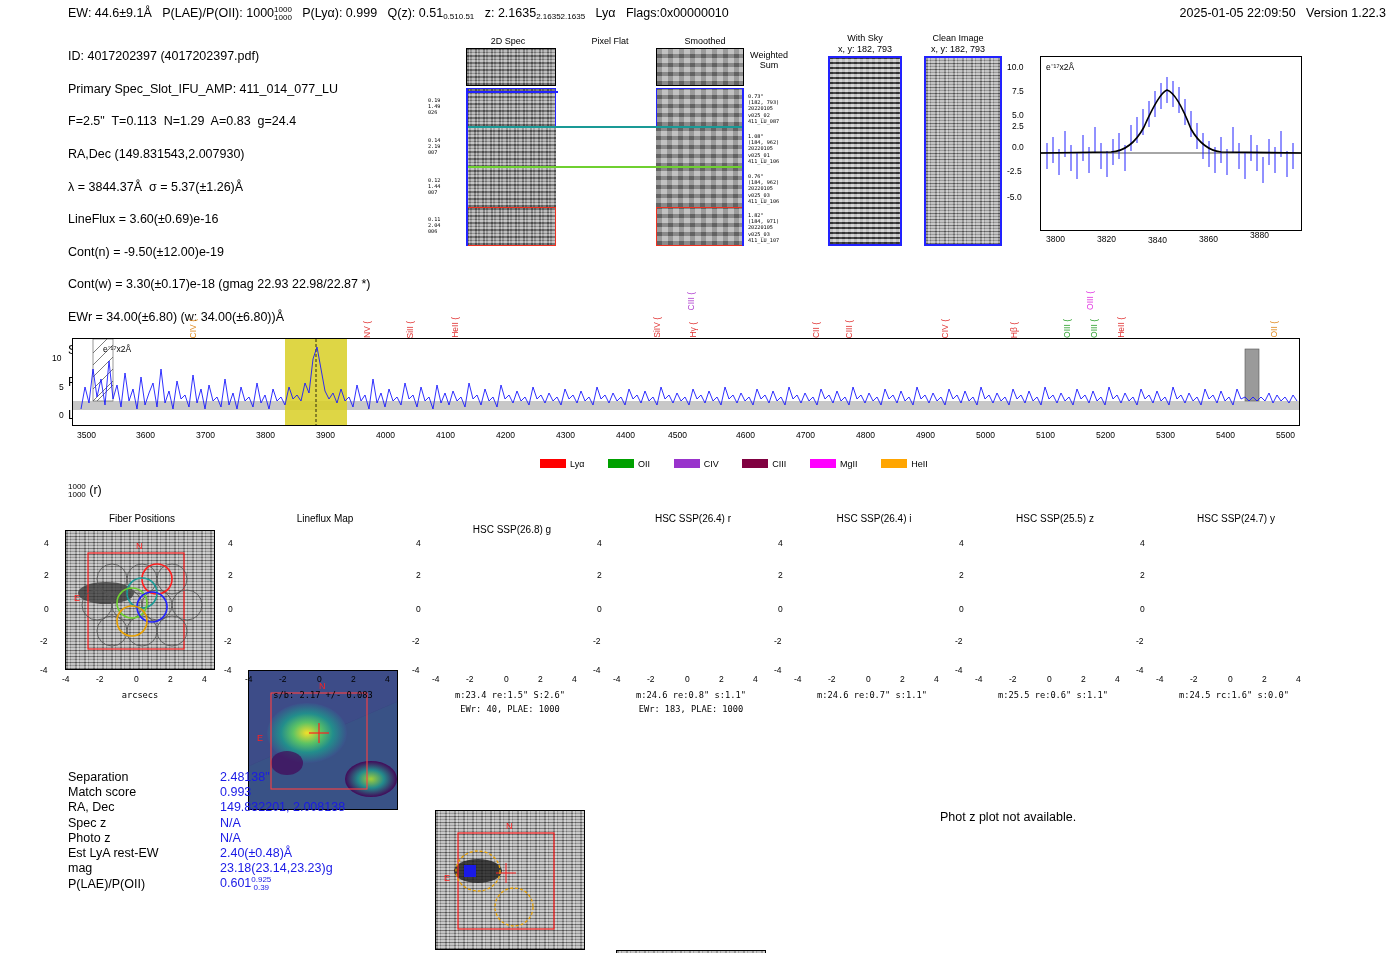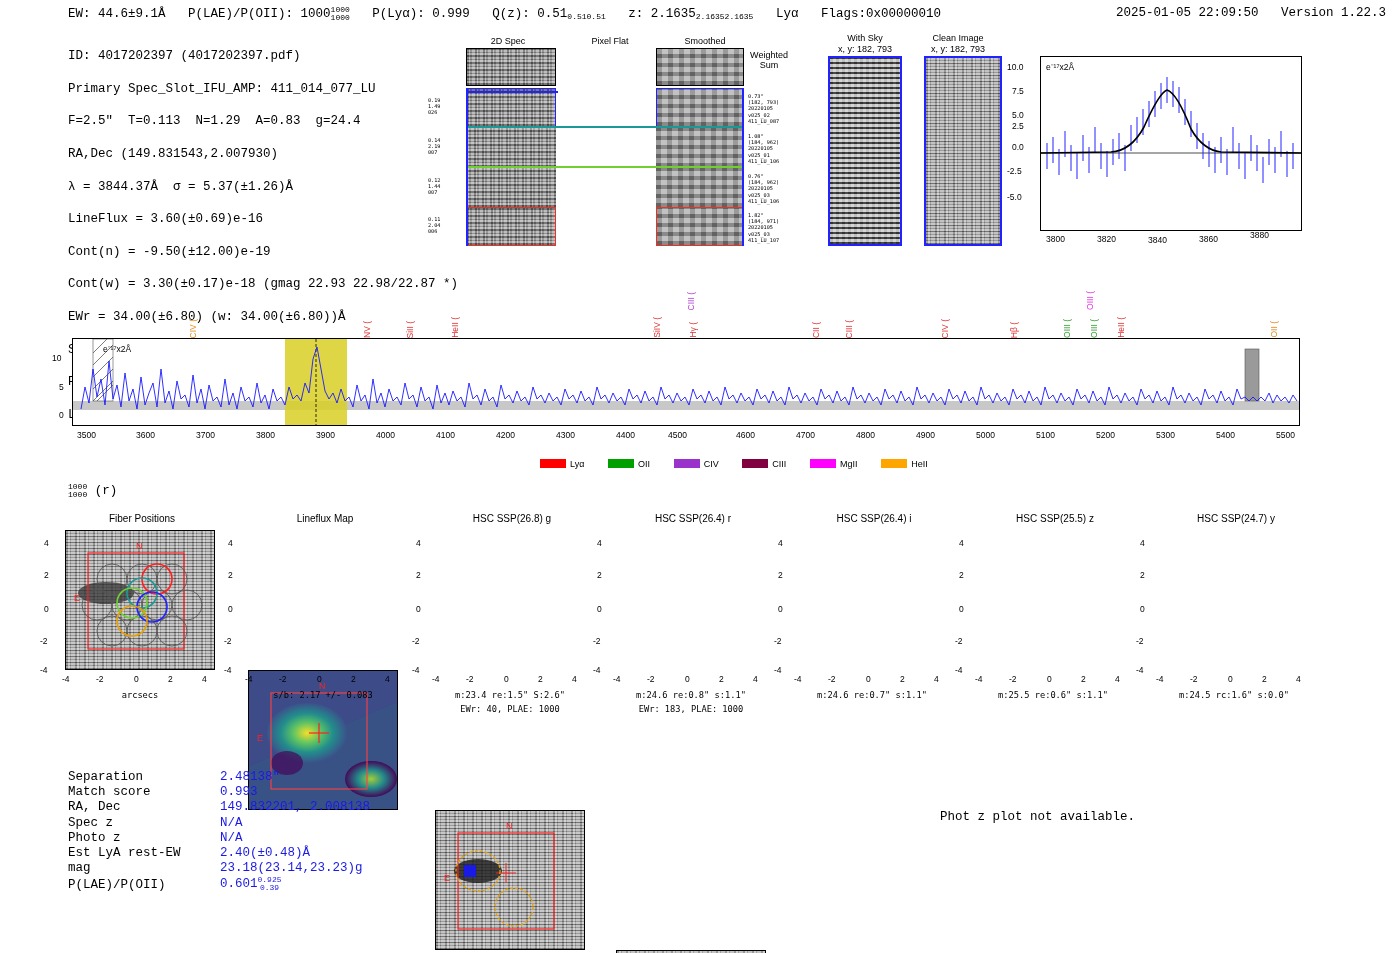--- a/index.html
+++ b/index.html
@@ -5,21 +5,21 @@
   html,body{margin:0;padding:0;}
   body{
     width:1400px;height:953px;
     background:#ffffff;
     font-family:"DejaVu Sans Mono", monospace;
     color:#000;
     position:relative;
     overflow:hidden;
   }
   .abs{position:absolute;}
-  .mono{font-family:Liberation Mono, monospace;}
+  .mono{font-family:Liberation Sans, sans-serif;}
 
   
   #header-line{
     top:6px;left:68px;font-size:12.5px;letter-spacing:0px;white-space:nowrap;
   }
   #header-right{
     top:6px;right:14px;font-size:12.5px;white-space:nowrap;
   }
   .frac{display:inline-block;vertical-align:-0.35em;font-size:8px;line-height:1.0;text-align:center;}
   .frac .t{display:block;}
@@ -469,21 +469,21 @@
 <div class="abs axlabel" style="top:604px;left:228px;">0</div>
 <div class="abs axlabel" style="top:636px;left:224px;">-2</div>
 <div class="abs axlabel" style="top:665px;left:224px;">-4</div>
 <div class="abs axlabel" style="top:674px;left:245px;">-4</div>
 <div class="abs axlabel" style="top:674px;left:279px;">-2</div>
 <div class="abs axlabel" style="top:674px;left:317px;">0</div>
 <div class="abs axlabel" style="top:674px;left:351px;">2</div>
 <div class="abs axlabel" style="top:674px;left:385px;">4</div>
 <div class="abs cap" style="top:690px;left:248px;width:150px;">s/b: 2.17 +/- 0.083</div>
 
-<div class="abs cut-title" style="top:513px;left:428px;width:168px;">HSC SSP(26.8) g</div>
+<div class="abs cut-title" style="top:524px;left:428px;width:168px;">HSC SSP(26.8) g</div>
 <div class="abs cut-box" style="top:530px;left:435px;width:150px;height:140px;">
   <div class="noise2" style="position:absolute;inset:0;"></div>
   <svg width="150" height="140" viewBox="0 0 150 140" style="position:absolute;inset:0;">
     <ellipse cx="42" cy="60" rx="24" ry="12" fill="#1a1a1a" opacity="0.8"></ellipse>
     <rect x="28" y="54" width="12" height="12" fill="#1a1ae6"></rect>
     <rect x="22" y="22" width="96" height="96" fill="none" stroke="#ff2020" stroke-width="1.2"></rect>
     <line x1="70" y1="52" x2="70" y2="72" stroke="#ff2020" stroke-width="1"></line>
     <line x1="60" y1="62" x2="80" y2="62" stroke="#ff2020" stroke-width="1"></line>
     <ellipse cx="42" cy="60" rx="22" ry="20" fill="none" stroke="#e8a000" stroke-width="1.3" stroke-dasharray="3,2"></ellipse>
     <circle cx="78" cy="96" r="19" fill="none" stroke="#e8a000" stroke-width="1.3" stroke-dasharray="3,2"></circle>

